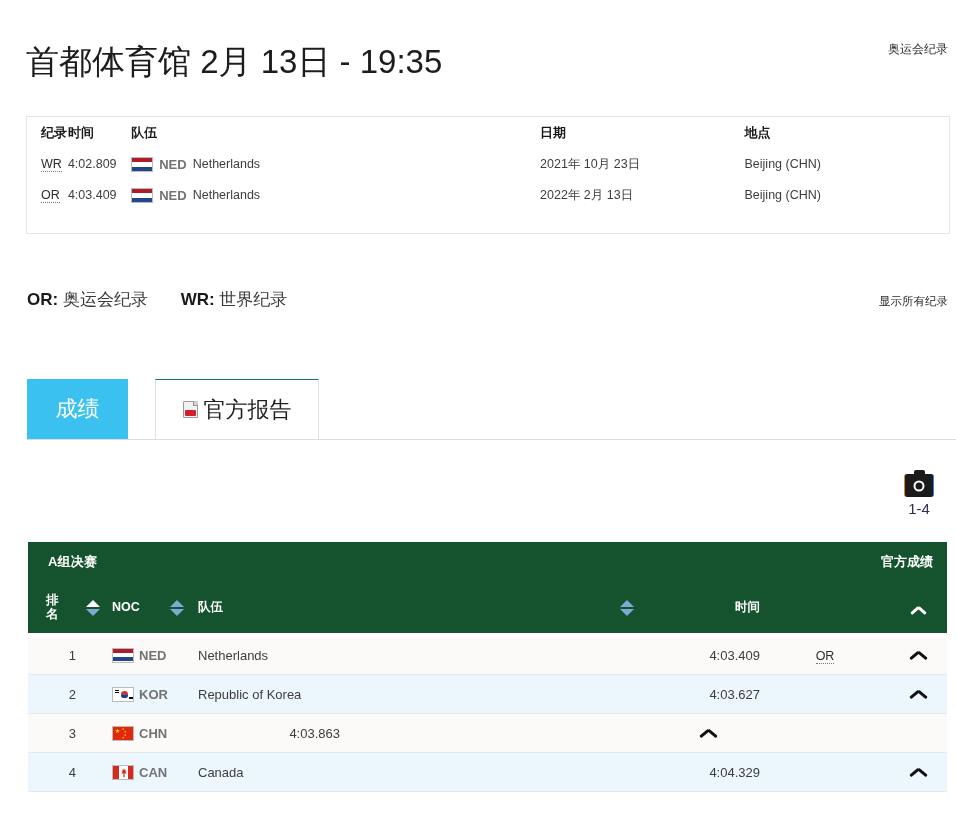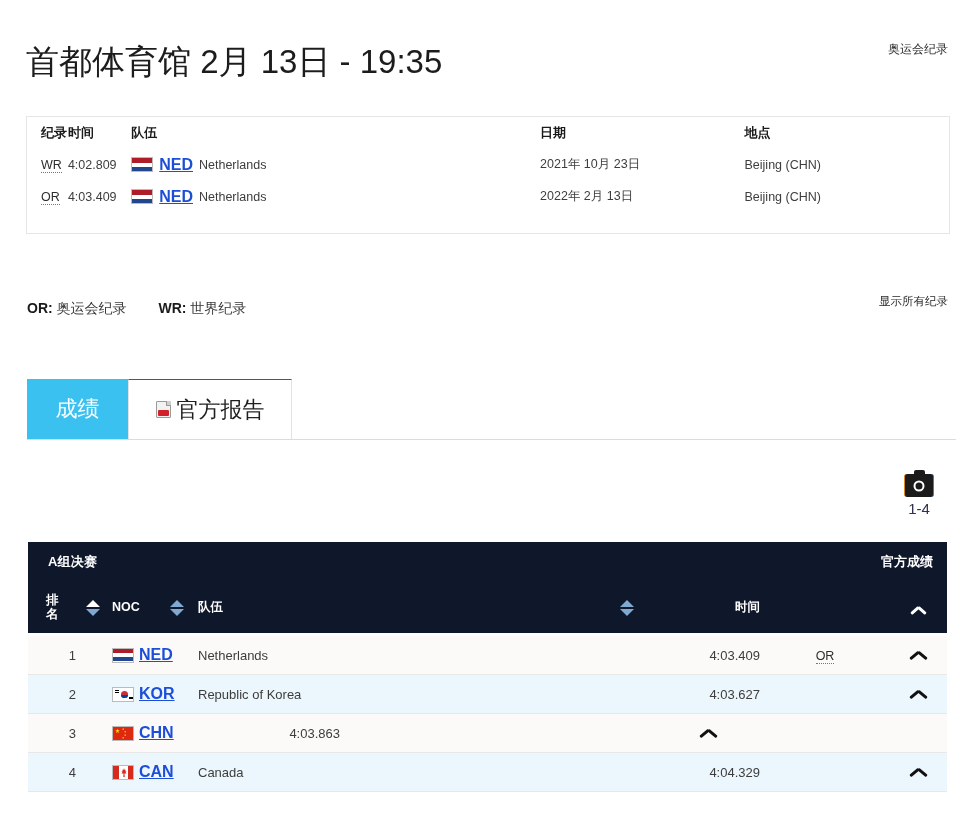--- a/index.html
+++ b/index.html
@@ -46,21 +46,21 @@
   }
   .c-rec  { width: 40px;  padding-left: 14px !important; }
   .c-time { width: 62px; }
   .c-team { width: 400px; }
   .c-date { width: 200px; }
   .c-place{ width: 200px; }
   .abbr {
     border-bottom: 1px dotted #777; font-size: 12.5px; color: #2d2d2d;
   }
   .team-cell { display: flex; align-items: center; gap: 6px; }
-  .noc-code { font-weight: bold; color: #1d4ed8; font-size: 16px; text-decoration: underline; }
+  .noc-code { font-weight: bold; color: #737373; font-size: 13px; }
   .team-name { color: #3d3d3d; font-size: 12.5px; }
 
   
   .flag {
     width: 22px; height: 15px; display: inline-block;
     border: 1px solid #bbb; position: relative; overflow: hidden;
     flex: 0 0 auto; vertical-align: middle; background: #fff;
   }
   .flag-ned i { display: block; height: 33.333%; width: 100%; }
   .flag-ned .s1 { background: #ae1c28; }
@@ -103,36 +103,36 @@
   .flag-can .band-l { left: 0; }
   .flag-can .band-r { right: 0; }
   .flag-can .leaf {
     position: absolute; left: 8px; top: 2.5px; width: 6px; height: 9px;
     background: #d52b1e;
     clip-path: polygon(50% 0%, 60% 22%, 78% 16%, 72% 38%, 92% 36%, 78% 52%, 96% 62%, 58% 60%, 62% 100%, 38% 100%, 42% 60%, 4% 62%, 22% 52%, 8% 36%, 28% 38%, 22% 16%, 40% 22%);
   }
 
   
   .legend {
-    position: absolute; left: 27px; top: 300px;
-    font-size: 14px; color: #3a3a3a; text-align: center;
+    position: absolute; left: 27px; top: 288px;
+    font-size: 17px; color: #3a3a3a; text-align: center;
   }
   .legend .item { display: inline-block; margin-right: 28px; }
   .legend .key { font-weight: bold; color: #1a1a1a; }
   .show-all {
     position: absolute; right: 8px; top: 294px;
     font-size: 11.5px; color: #2a2a2a; cursor: pointer;
   }
 
   
   .tabs {
     position: absolute; left: 27px; top: 379px;
     width: 929px; height: 61px;
     border-bottom: 1px solid #dcdcdc;
-    display: flex; align-items: flex-end;
+    display: flex; align-items: flex-end; gap: 27px;
   }
   .tab {
     height: 60px; display: flex; align-items: center; justify-content: center;
     font-size: 22px; cursor: pointer; padding: 0 22px;
   }
   .tab-active {
     background: #3ac1f0; color: #ffffff; width: 101px; padding: 0;
   }
   .tab-inactive {
     background: #ffffff; color: #1f1f1f;
@@ -173,21 +173,21 @@
     width: 11px; height: 11px; border-radius: 50%;
     border: 2.5px solid #ffffff; background: #1b1b1b;
   }
   .cam-label { font-size: 15px; color: #2f2f4f; margin-top: 3px; }
 
   
   .results {
     position: absolute; left: 28px; top: 542px;
     width: 919px;
   }
-  .res-head { background: #0f172a; color: #ffffff; }
+  .res-head { background: #14532d; color: #ffffff; }
   .res-head .title-row {
     height: 40px; display: flex; align-items: center;
     padding: 0 14px 0 20px; justify-content: space-between;
   }
   .res-title { font-size: 13px; font-weight: bold; letter-spacing: .2px; }
   .res-official { font-size: 13px; font-weight: bold; }
   .res-head .col-row {
     height: 54px; display: flex; align-items: center;
     border-bottom: 3px solid #ffffff;
   }

